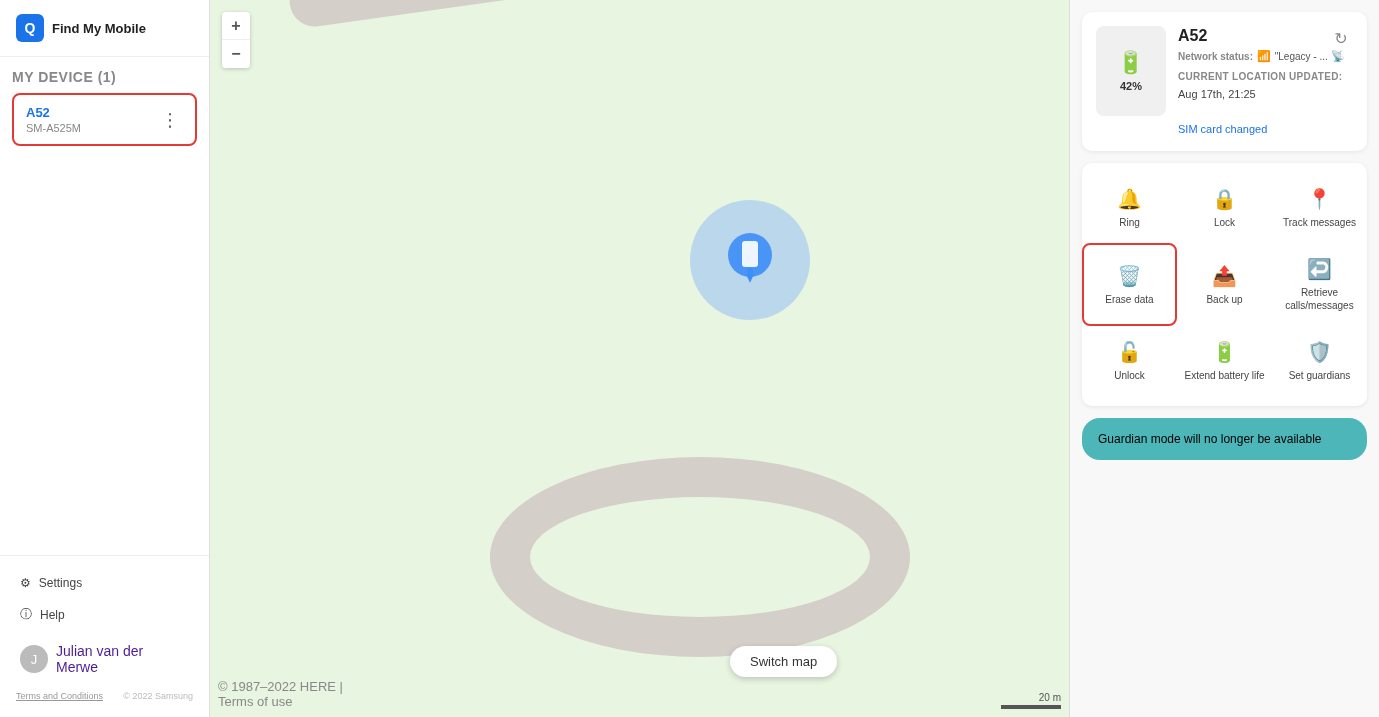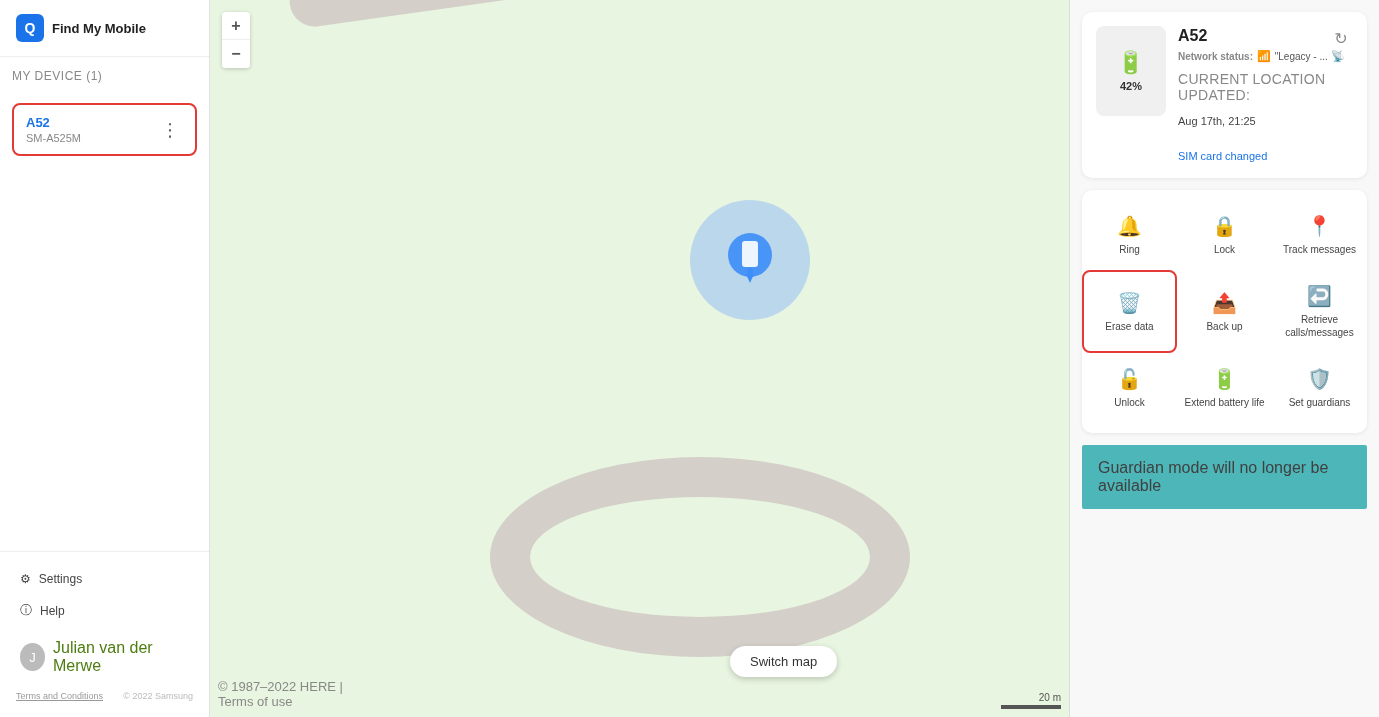--- a/index.html
+++ b/index.html
@@ -39,25 +39,25 @@
     .sidebar-title {
       font-size: 13px;
       font-weight: 600;
       color: #222;
     }
     .device-section {
       padding: 12px 12px;
       flex: 1;
     }
     .device-section-label {
-      font-size: 12px;
+      font-size: 14px;
       color: #888;
-      font-weight: 400;
+      font-weight: 700;
       letter-spacing: 0.5px;
-      margin-bottom: 20px;
+      margin-bottom: 8px;
     }
     .device-card {
       border: 2px solid #e53935;
       border-radius: 8px;
       padding: 10px 12px;
       display: flex;
       align-items: center;
       justify-content: space-between;
       background: #fff;
     }
@@ -103,22 +103,22 @@
       height: 28px;
       border-radius: 50%;
       background: #bbb;
       display: flex;
       align-items: center;
       justify-content: center;
       font-size: 13px;
       color: #fff;
     }
     .user-name {
-      font-size: 16px;
-      color: #4d7c0f;
+      font-size: 14px;
+      color: #4c1d95;
     }
     .footer-links {
       font-size: 9px;
       color: #999;
       margin-top: 8px;
       display: flex;
       gap: 8px;
     }
     .footer-links a { color: #999; }
     .footer-copyright {
@@ -313,25 +313,25 @@
       font-size: 10px;
       color: #555;
       display: flex;
       align-items: center;
       gap: 4px;
       margin-bottom: 8px;
     }
     .network-label { color: #888; font-weight: 600; }
     .wifi-icon { color: #1a73e8; font-size: 11px; }
     .location-updated {
-      font-size: 14px;
+      font-size: 10px;
       color: #888;
-      font-weight: 400;
+      font-weight: 700;
       letter-spacing: 0.3px;
-      margin-bottom: 12px;
+      margin-bottom: 6px;
     }
     .location-time {
       font-size: 11px;
       color: #444;
       margin-bottom: 19px;
     }
     .sim-changed {
       font-size: 11px;
       color: #1a73e8;
       cursor: pointer;
@@ -376,24 +376,24 @@
       font-size: 10px;
       color: #444;
       text-align: center;
       line-height: 1.3;
     }
 
     
     .guardian-banner {
       background: #4db6b8;
       margin: 0 12px 12px;
-      border-radius: 2px;
+      border-radius: 18px;
       padding: 14px 16px;
-      color: #404040;
-      font-size: 16px;
+      color: #000000;
+      font-size: 12px;
       font-weight: 500;
     }
   </style>
 </head>
 <body>
 
 <div class="sidebar">
   <div class="sidebar-header">
     <div class="sidebar-logo">
       <span>Q</span>

